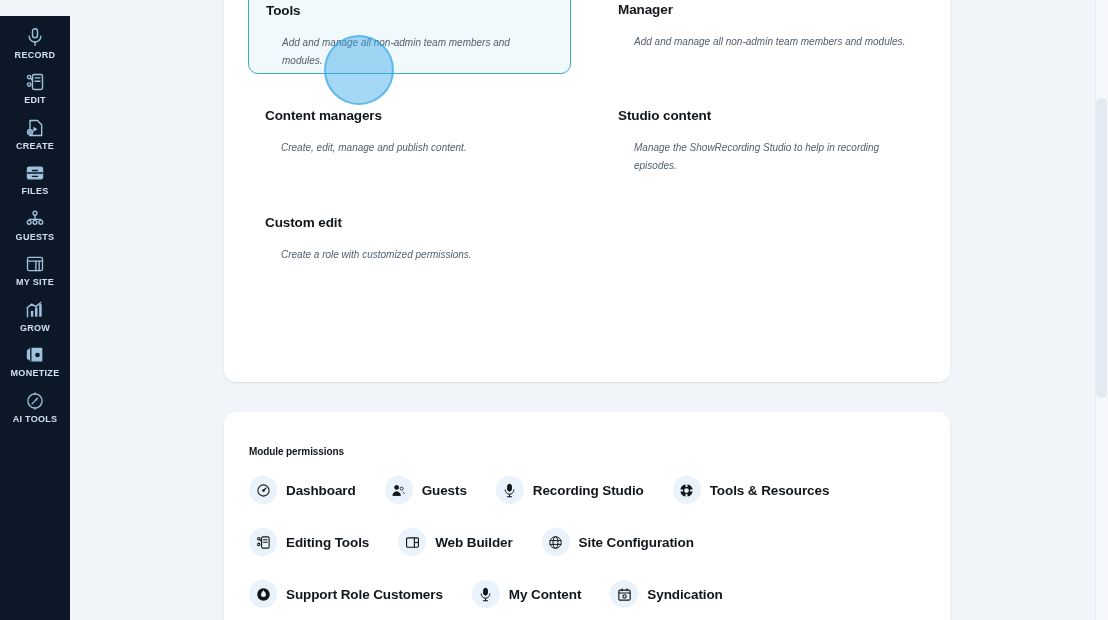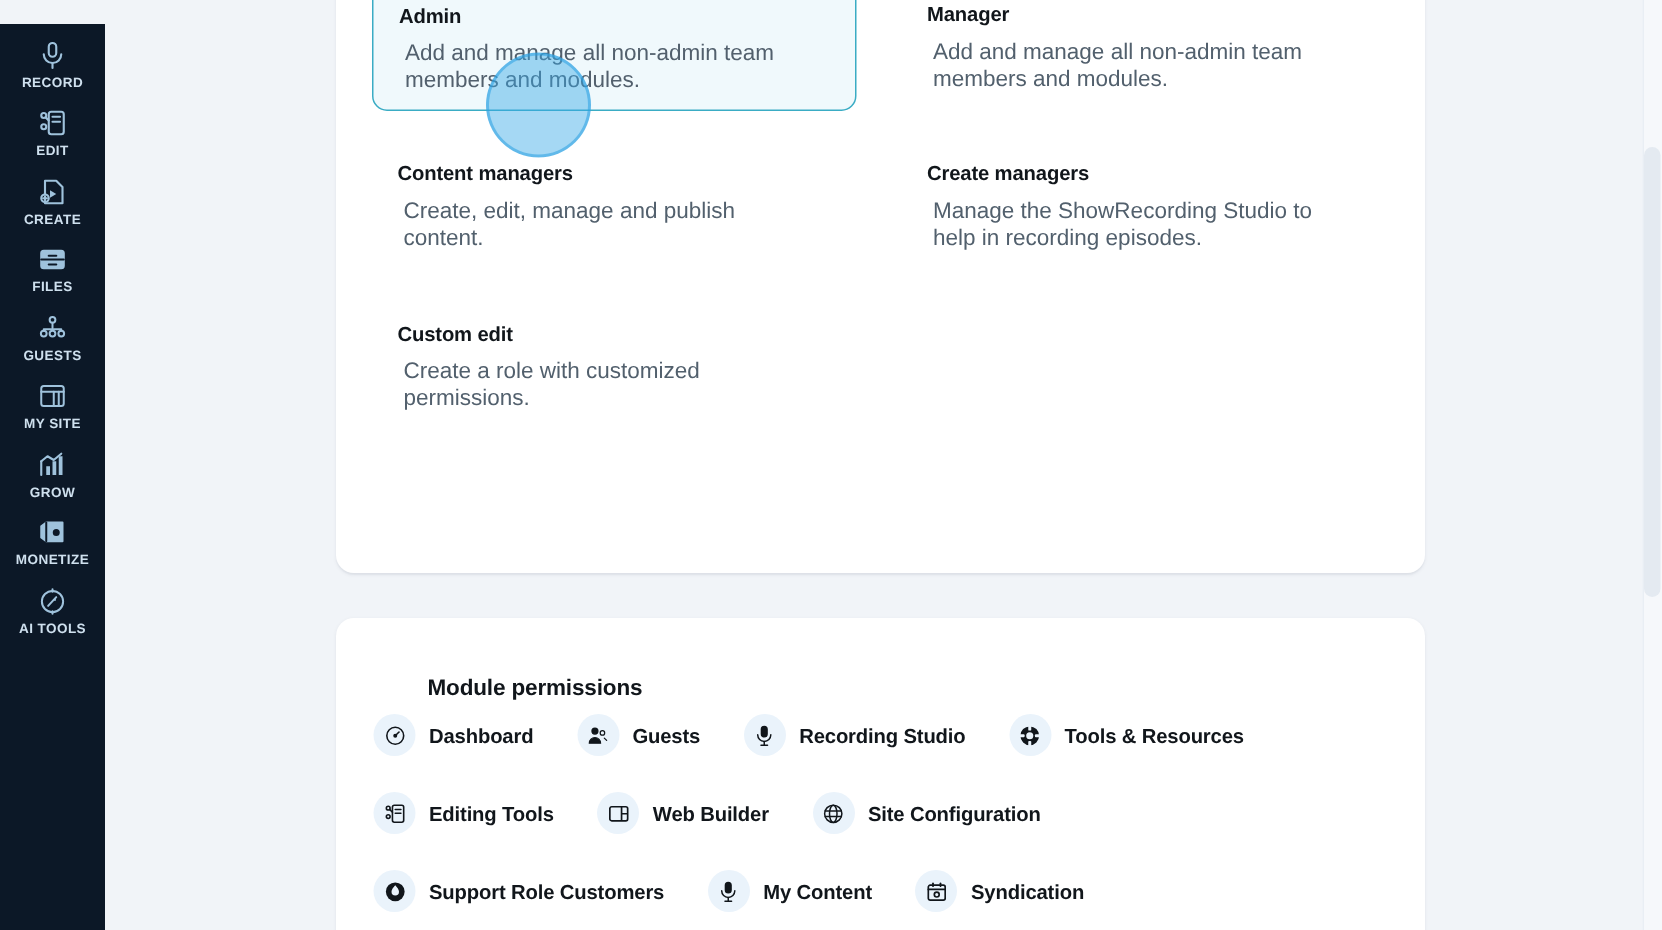--- a/index.html
+++ b/index.html
@@ -74,50 +74,50 @@
     left: 154px; top: -40px;
     width: 726px; height: 422px;
   }
   #perm-card {
     left: 154px; top: 412px;
     width: 726px; height: 260px;
   }
 
   .section-title {
     position: absolute;
-    font-size: 15px;
+    font-size: 10px;
     font-weight: bold;
     color: #11161b;
     letter-spacing: -0.1px;
-    margin-left: 36px;
   }
 
   
   .role-grid {
     position: absolute;
     left: 24px; top: 0px;
     width: 678px;
   }
   .role-item {
     position: absolute;
     cursor: pointer;
   }
   .role-name {
     font-size: 13.5px;
     font-weight: bold;
     color: #11161b;
     letter-spacing: -0.1px;
     margin: 0 0 9px 0;
   }
   .role-desc {
-    font-size: 15px;
+    font-size: 10px;
     color: #52606d;
     line-height: 18px;
-    margin: 4px;
+    margin: 16px;
     max-width: 275px;
+    font-style: italic;
   }
 
   #role-admin {
     left: 0px; top: 28px;
     width: 323px; height: 86px;
     background: #f0f9fc;
     border: 1px solid #3aacc4;
     border-radius: 10px;
     padding: 14px 16px 0 17px;
   }
@@ -315,36 +315,36 @@
 
   <div id="main">
 
     <section class="card" id="role-card">
 
       <h2 class="section-title" style="left:25px; top:56px;">Role</h2>
 
       <div class="role-grid">
 
         <div class="role-item" id="role-admin">
-          <p class="role-name">Admin</p>
+          <p class="role-name">Tools</p>
           <p class="role-desc">Add and manage all non-admin team members and modules.</p>
         </div>
 
         <div class="role-item" id="role-manager">
           <p class="role-name">Manager</p>
           <p class="role-desc">Add and manage all non-admin team members and modules.</p>
         </div>
 
         <div class="role-item" id="role-content">
           <p class="role-name">Content managers</p>
           <p class="role-desc">Create, edit, manage and publish content.</p>
         </div>
 
         <div class="role-item" id="role-studio">
-          <p class="role-name">Create managers</p>
+          <p class="role-name">Studio content</p>
           <p class="role-desc">Manage the ShowRecording Studio to help in recording episodes.</p>
         </div>
 
         <div class="role-item" id="role-custom">
           <p class="role-name">Custom edit</p>
           <p class="role-desc">Create a role with customized permissions.</p>
         </div>
 
       </div>
     </section>

